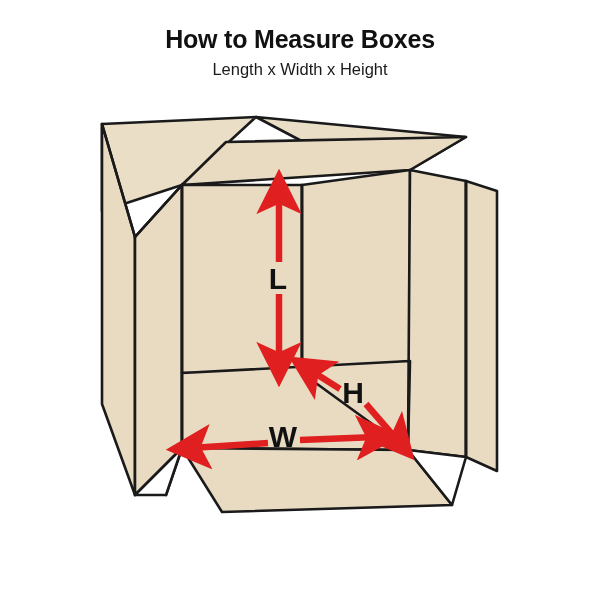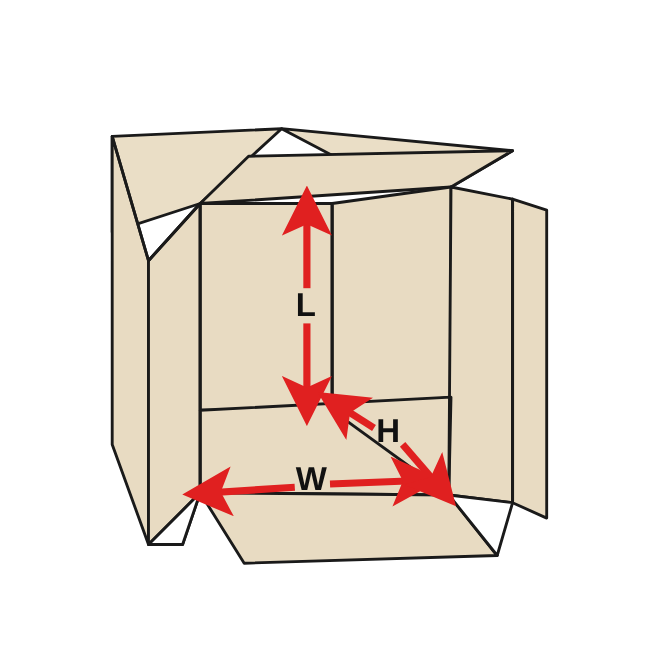--- a/index.html
+++ b/index.html
@@ -56,20 +56,24 @@
     fill: #111111;
     text-anchor: middle;
     dominant-baseline: central;
   }
 </style>
 </head>
 <body>
 
 <div id="page">
 
+  <div class="heading-block">
+    <div class="title">How to Measure Boxes</div>
+    <div class="subtitle">Length x Width x Height</div>
+  </div>
 
   <svg id="diagram" viewBox="0 0 600 600">
     <defs>
       <marker id="ahead" markerWidth="7" markerHeight="7" refX="3.1" refY="3.5" orient="auto" markerUnits="strokeWidth">
         <path d="M0,0 L7,3.5 L0,7 L1.6,3.5 Z" fill="#E02020"></path>
       </marker>
     </defs>
 
     <g>
 

